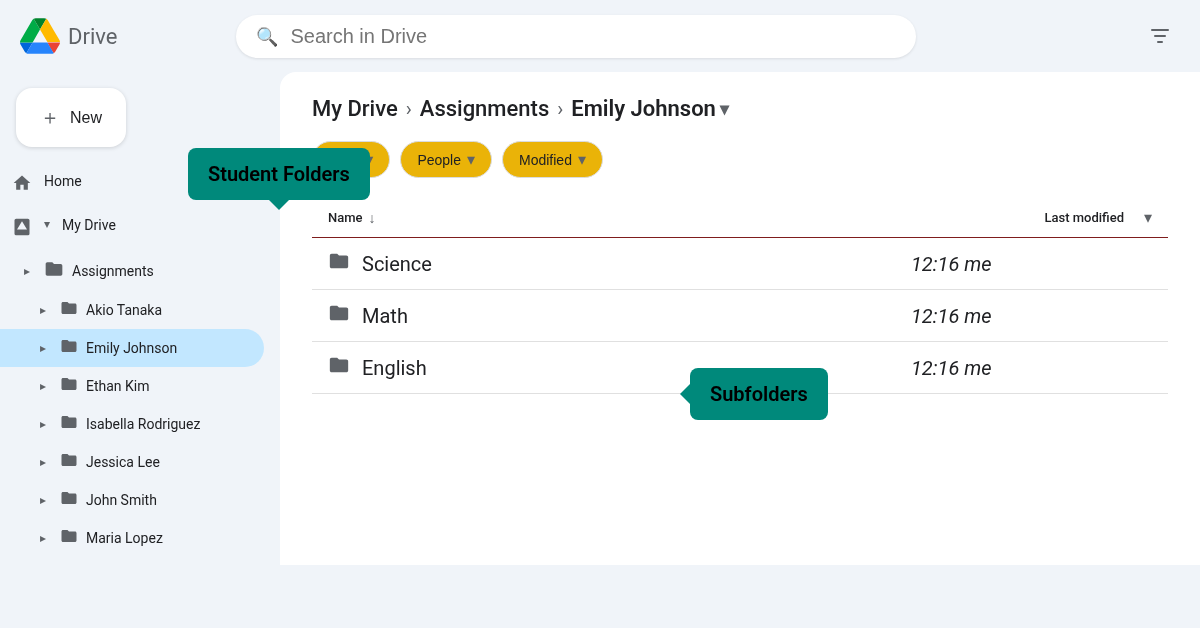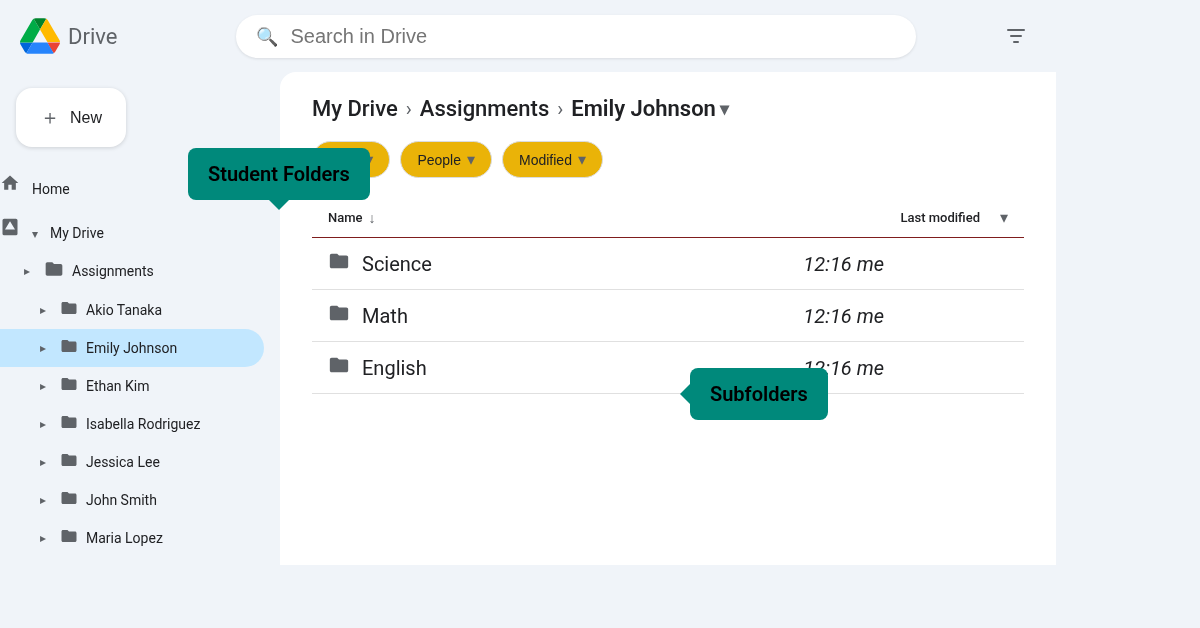--- a/index.html
+++ b/index.html
@@ -106,23 +106,23 @@
       color: #202124;
       font-weight: 500;
       border: none;
     }
     .new-btn .plus-icon {
       font-size: 20px;
       color: #5f6368;
     }
     .sidebar-item {
       display: flex;
-      align-items: flex-end;
+      align-items: flex-start;
       gap: 12px;
-      padding: 10px 0;
+      padding: 10px 12px;
       cursor: pointer;
       border-radius: 0 24px 24px 0;
       margin-right: 16px;
       font-size: 14px;
       color: #202124;
     }
     .sidebar-item .item-icon { font-size: 18px; color: #5f6368; }
     .sidebar-item .item-label { font-size: 14px; }
 
     
@@ -256,21 +256,21 @@
       top: 50%;
       left: -20px;
       transform: translateY(-50%);
       border: 10px solid transparent;
       border-right-color: #00897b;
     }
 
     
     .page-wrapper {
       position: relative;
-      width: 1056px;
+      width: 1200px;
       height: 628px;
       overflow: hidden;
       background: #f0f4f9;
     }
   </style>
 </head>
 <body>
 
 <div class="page-wrapper">
 

